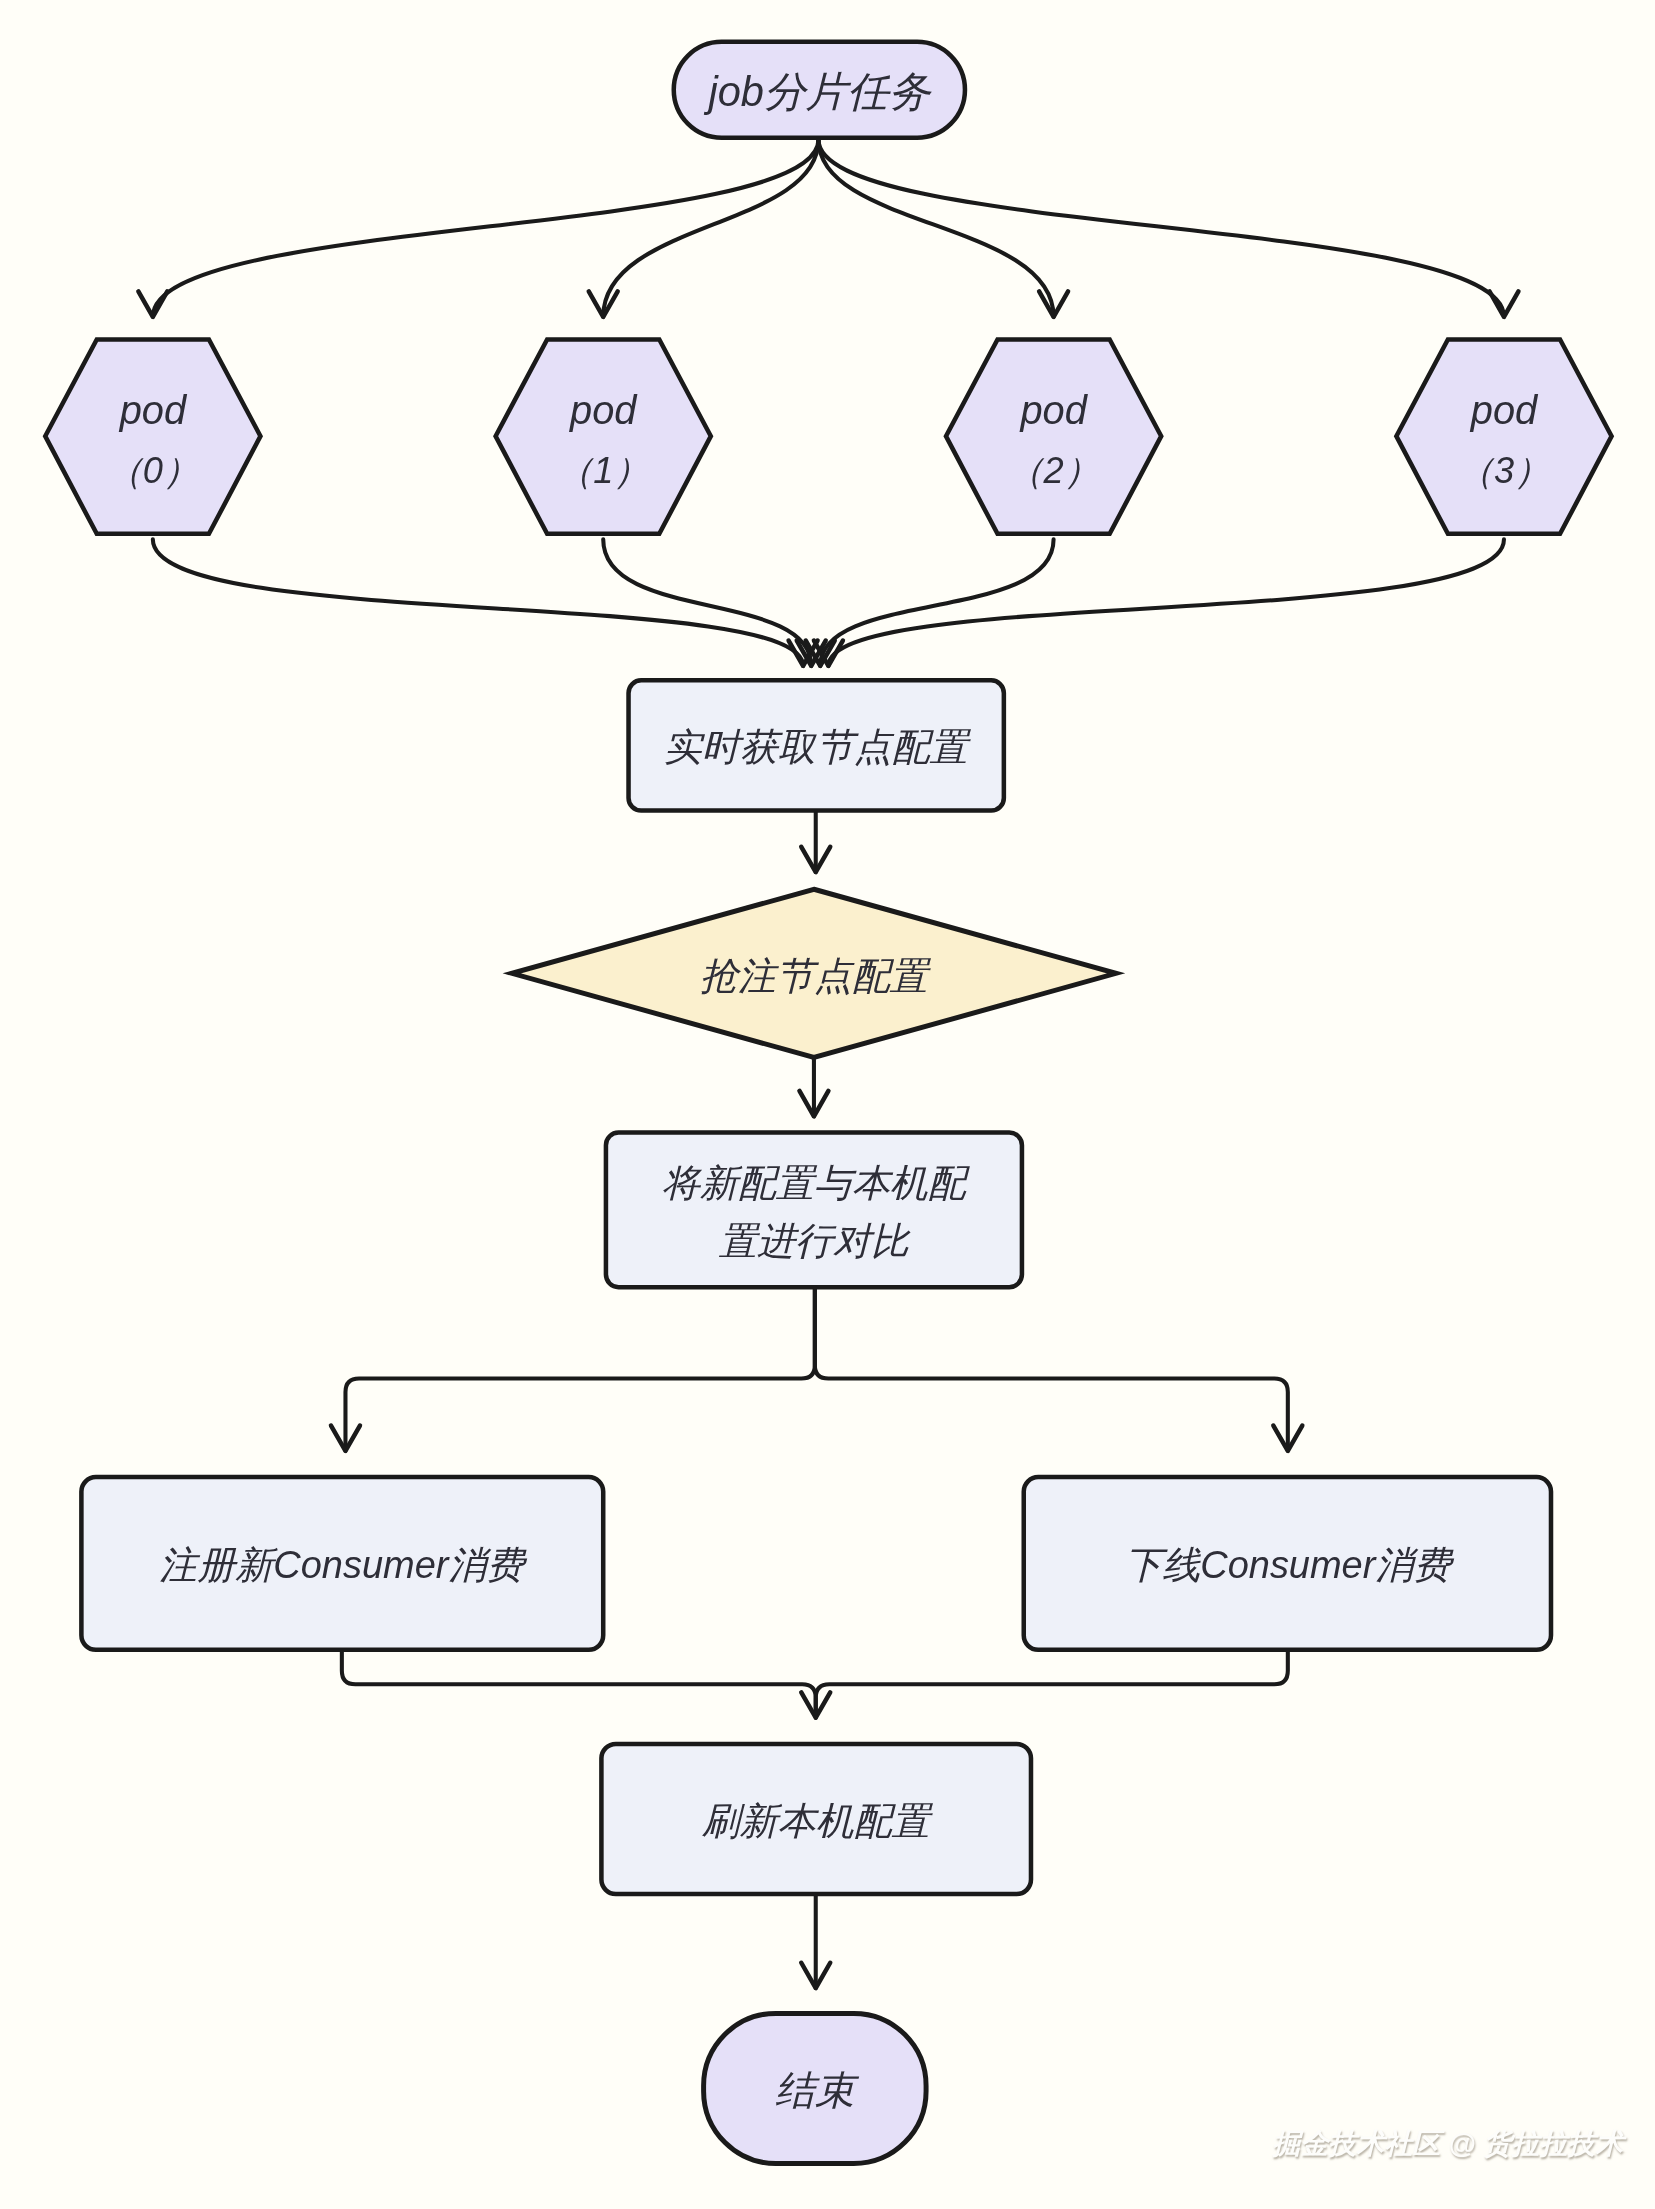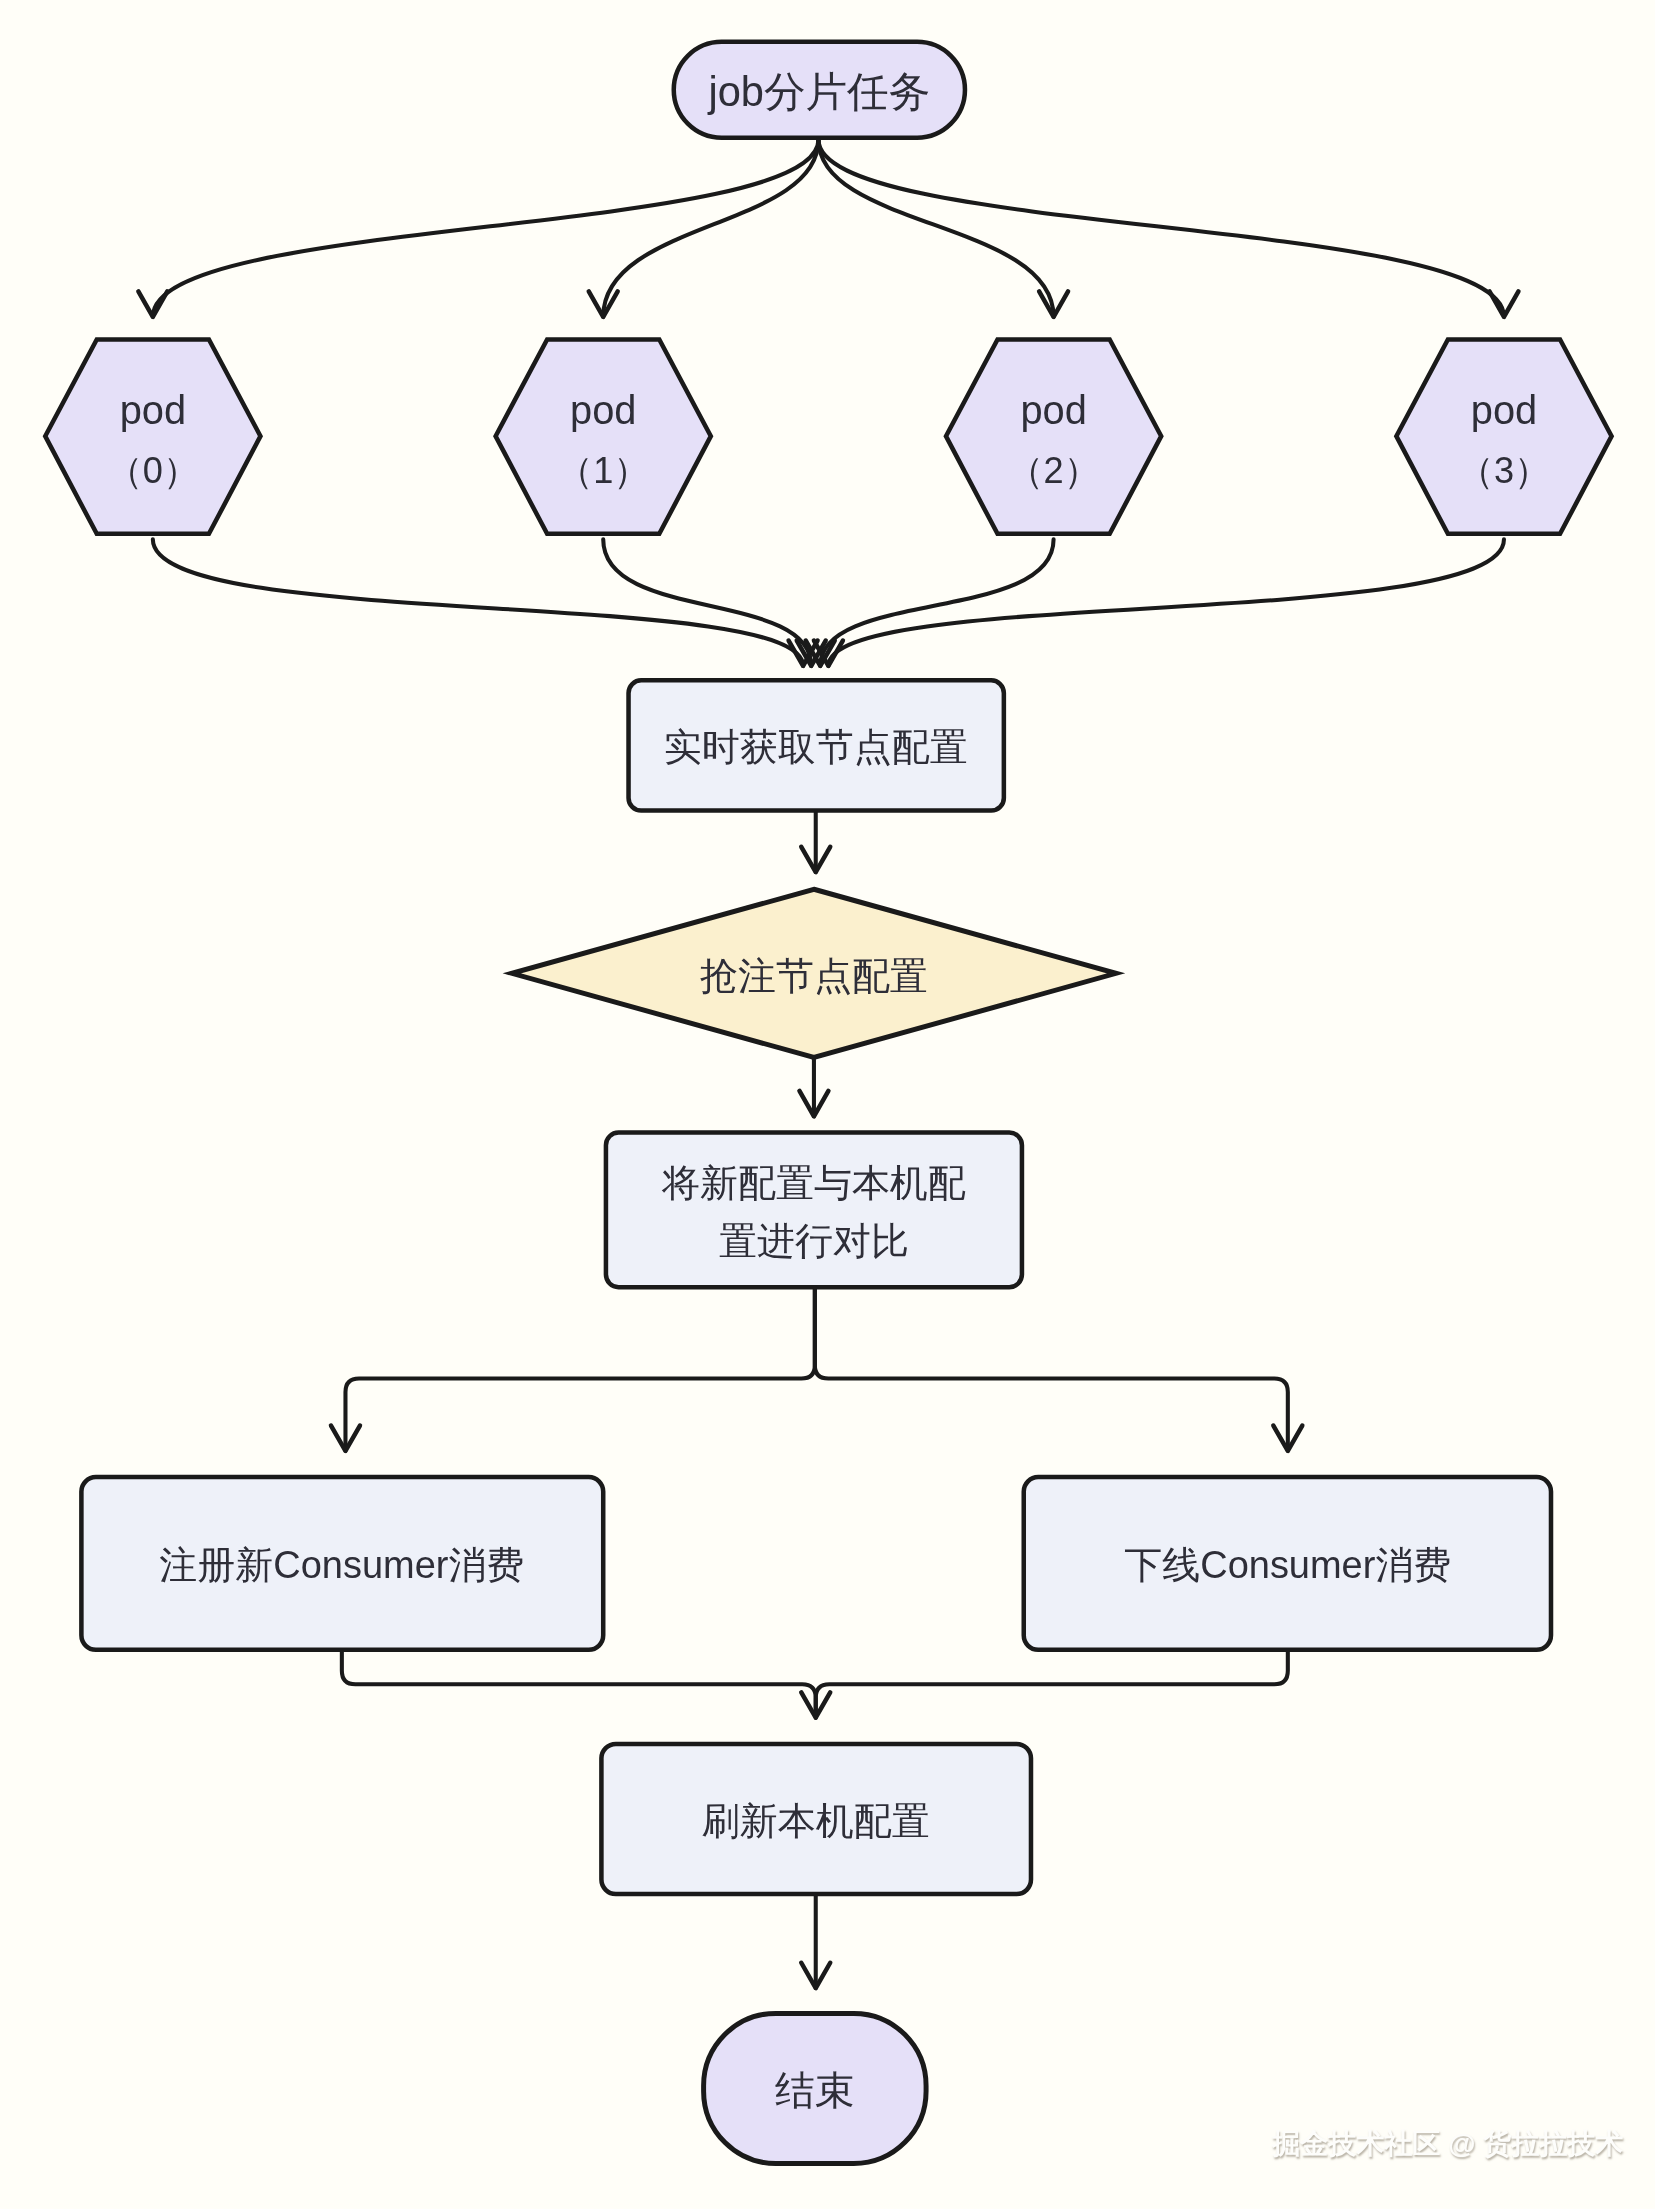--- a/index.html
+++ b/index.html
@@ -1,17 +1,17 @@
 <!DOCTYPE html>
 <html style="font-size:14.5px"><head>
 <meta charset="utf-8">
 <style>
   html,body{margin:0;padding:0;}
   body{background:#FFFEF8;font-family:"Liberation Sans","DejaVu Sans",sans-serif;}
-  .canvas{position:relative;width:1655px;height:2209px;background:#FFFEF8;overflow:hidden;}
+  .canvas{position:relative;width:1655px;height:2209px;background:#FFFEF8;overflow:hidden;font-style:italic;}
   svg{display:block;}
   text{font-family:"Liberation Sans","DejaVu Sans",sans-serif;fill:#2E2E38;}
   .node-label{font-size:42px;}
   .node-label-lg{font-size:46px;}
   .pod-label{font-size:44px;}
   .pod-sub{font-size:40px;}
   .wm{font-size:31px;font-weight:bold;fill:#FDFDFB;text-shadow:1px 2px 2px rgba(160,152,138,0.75);}
 </style>
 </head>
 <body>

